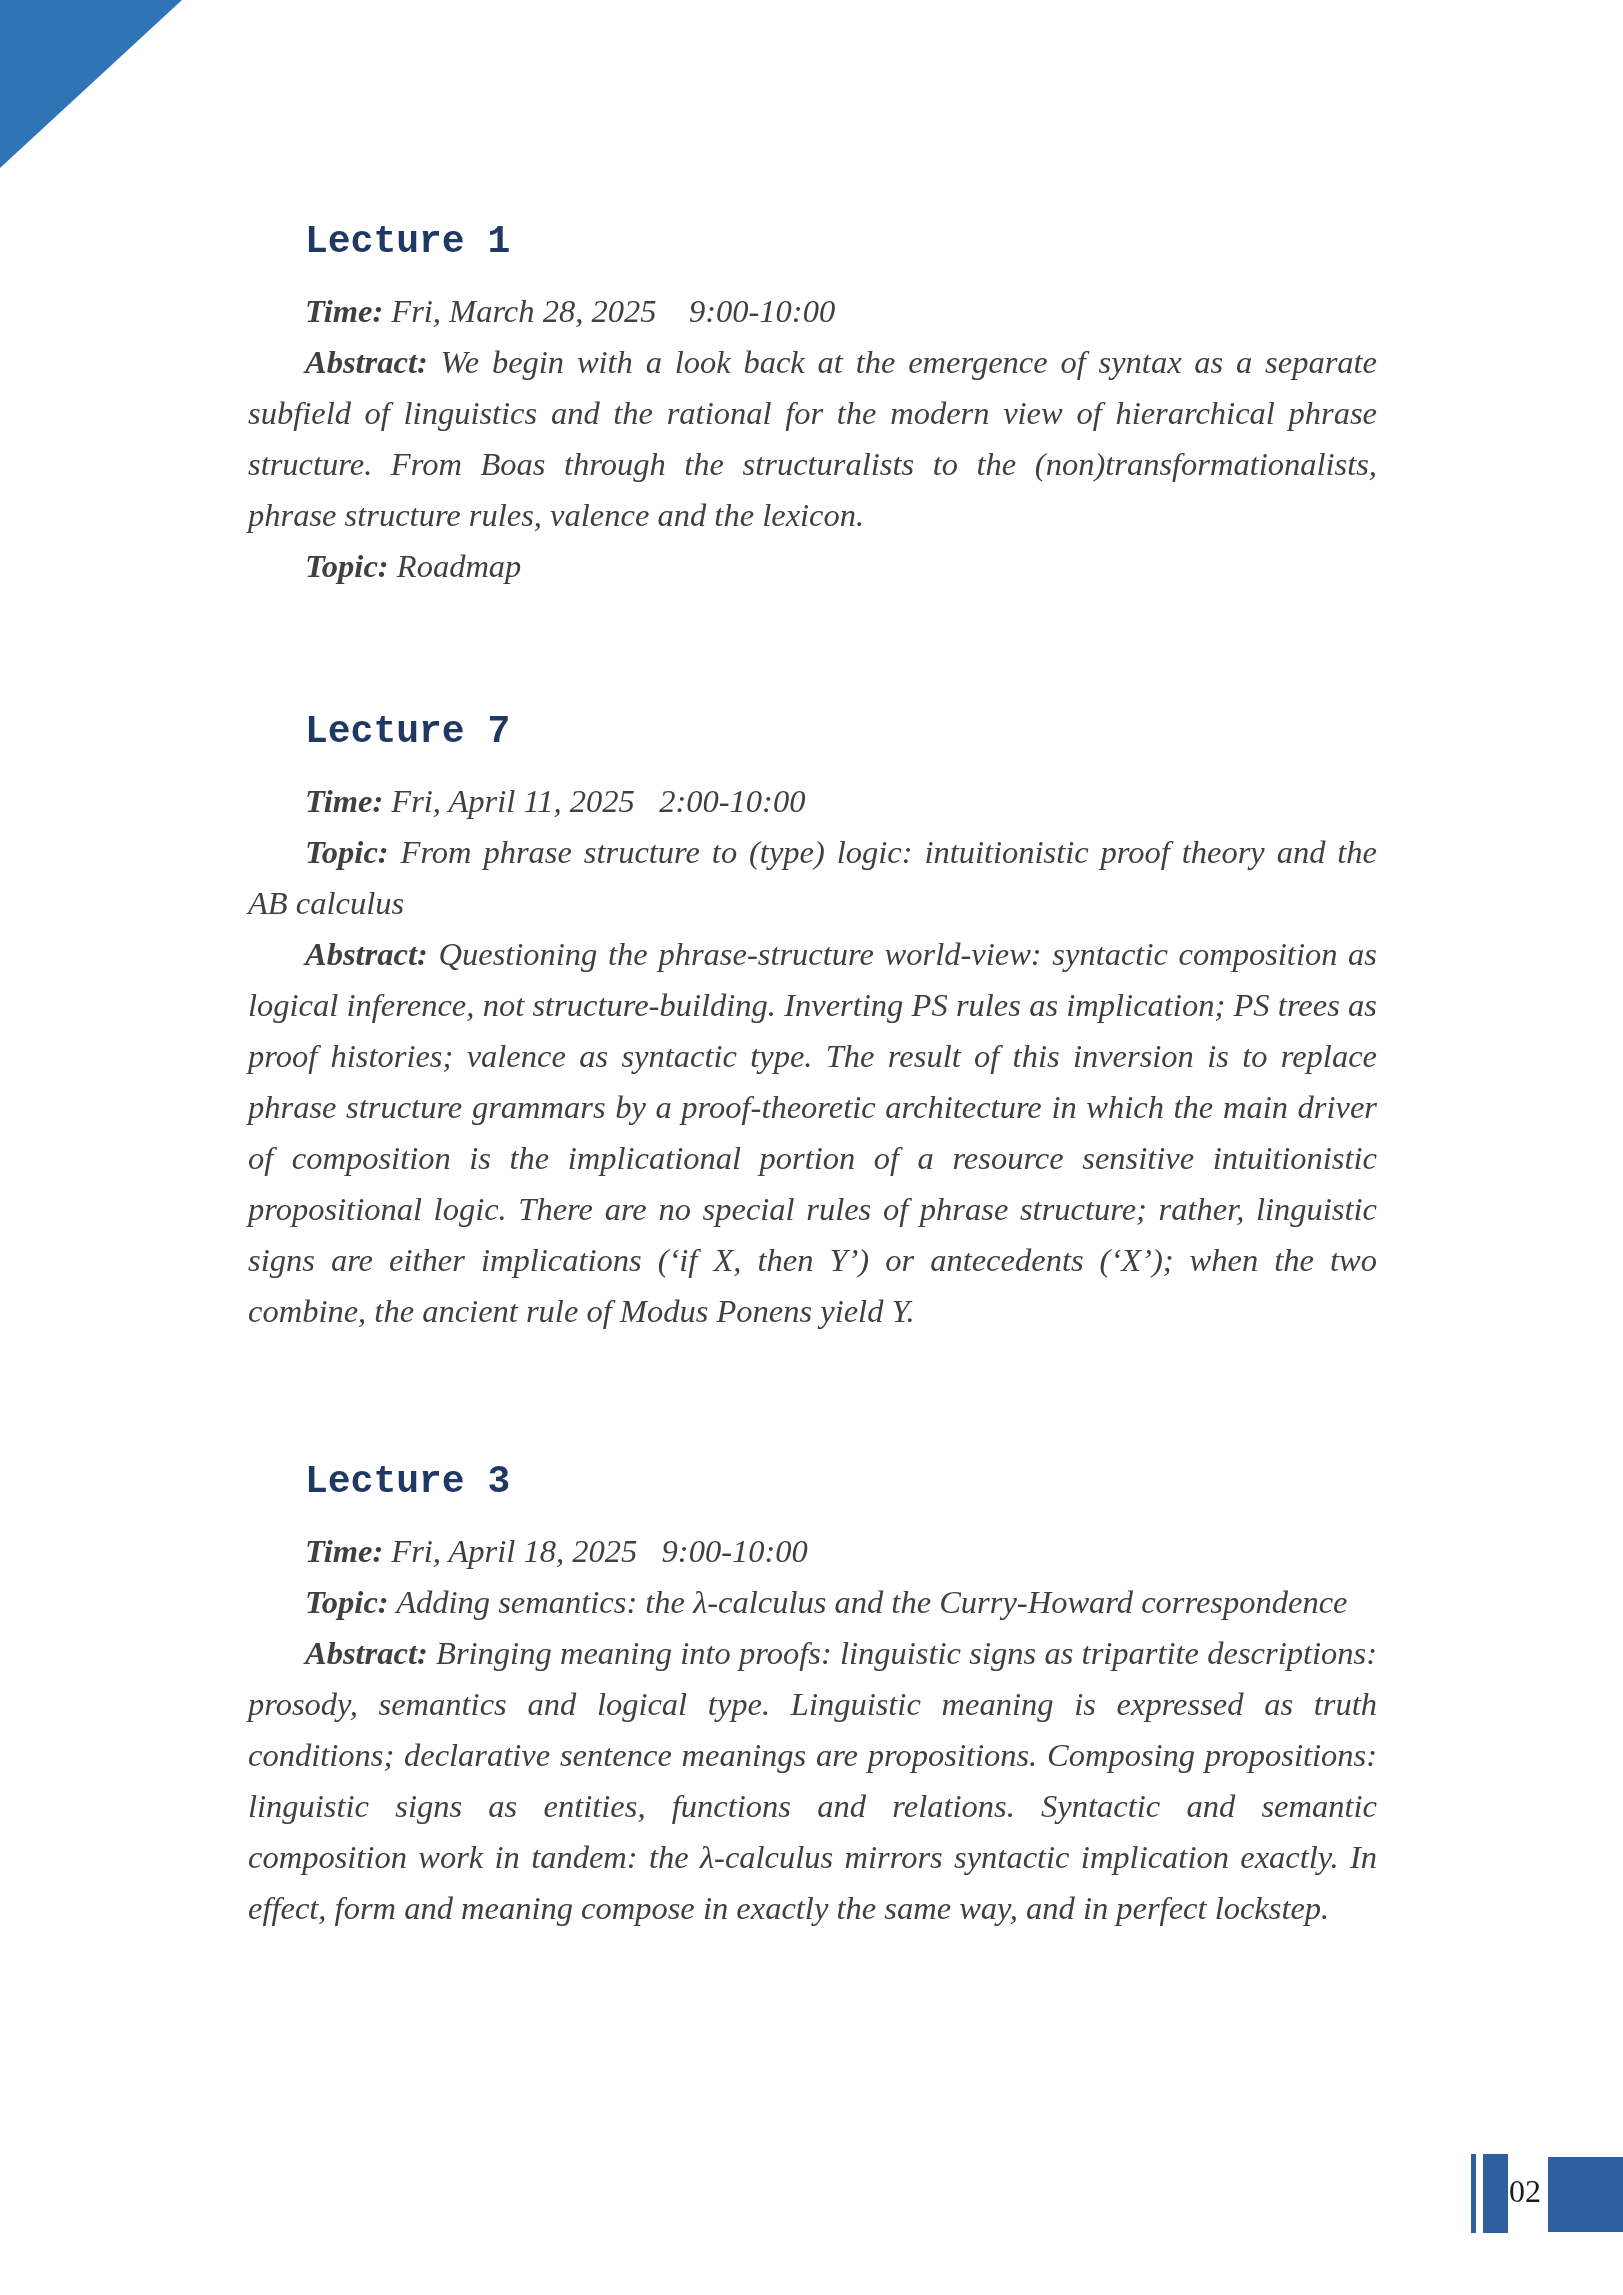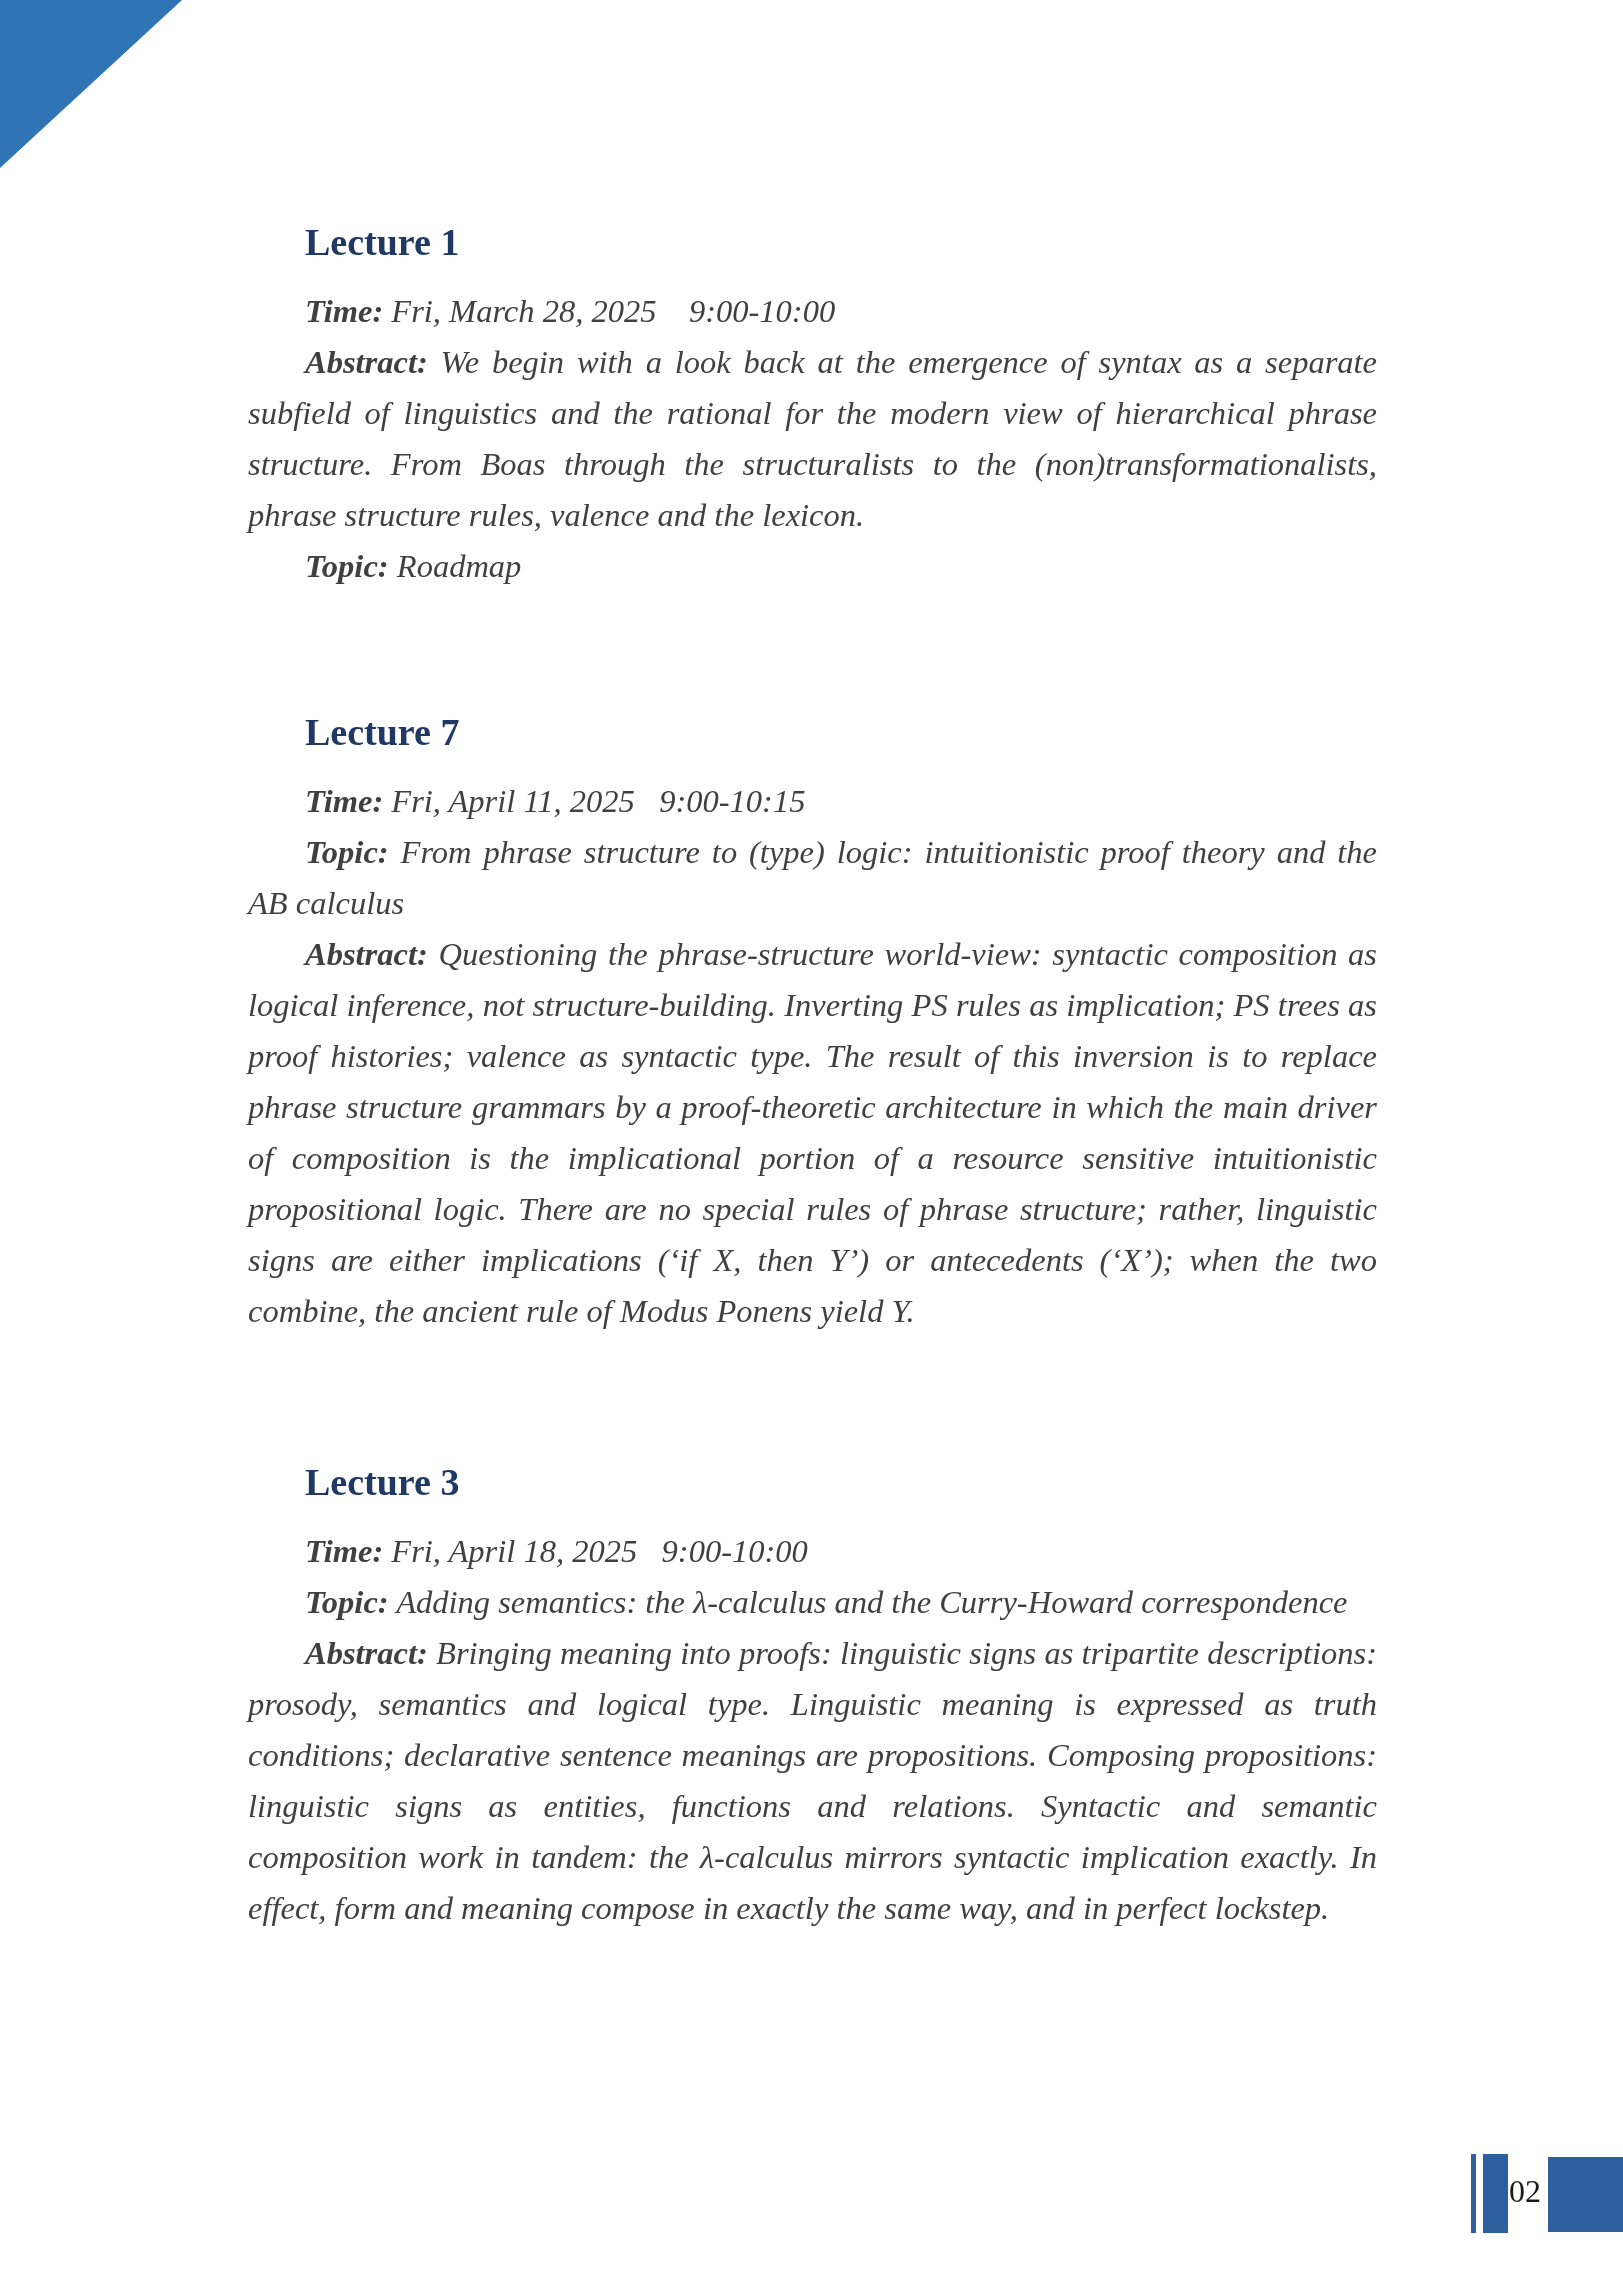--- a/index.html
+++ b/index.html
@@ -29,21 +29,21 @@
     left: 248px;
     width: 1129px;
   }
   .section-1 { top: 220px; }
   .section-2 { top: 710px; }
   .section-3 { top: 1460px; }
 
   .lecture-heading {
     margin: 0 0 22px 57px;
     padding: 0;
-    font-family: Liberation Serif, serif;
+    font-family: Liberation Mono, monospace;
     font-weight: bold;
     font-size: 38px;
     line-height: 44px;
     color: var(--heading-color, #1F3864);
   }
   .para {
     margin: 0;
     padding: 0;
     font-size: 32.5px;
     line-height: 51px;
@@ -110,21 +110,21 @@
 
   <div class="section section-1">
     <h2 class="lecture-heading">Lecture 1</h2>
     <p class="para"><span class="label">Time:</span> <span class="value-pre">Fri, March 28, 2025    9:00-10:00</span></p>
     <p class="para"><span class="label">Abstract:</span> <span>We begin with a look back at the emergence of syntax as a separate subfield of linguistics and the rational for the modern view of hierarchical phrase structure. From Boas through the structuralists to the (non)transformationalists, phrase structure rules, valence and the lexicon.</span></p>
     <p class="para"><span class="label">Topic:</span> <span>Roadmap</span></p>
   </div>
 
   <div class="section section-2">
     <h2 class="lecture-heading">Lecture 7</h2>
-    <p class="para"><span class="label">Time:</span> <span class="value-pre">Fri, April 11, 2025   9:00-10:15</span></p>
+    <p class="para"><span class="label">Time:</span> <span class="value-pre">Fri, April 11, 2025   2:00-10:00</span></p>
     <p class="para"><span class="label">Topic:</span> <span>From phrase structure to (type) logic: intuitionistic proof theory and the AB calculus</span></p>
     <p class="para"><span class="label">Abstract:</span> <span>Questioning the phrase-structure world-view: syntactic composition as logical inference, not structure-building. Inverting PS rules as implication; PS trees as proof histories; valence as syntactic type. The result of this inversion is to replace phrase structure grammars by a proof-theoretic architecture in which the main driver of composition is the implicational portion of a resource sensitive intuitionistic propositional logic. There are no special rules of phrase structure; rather, linguistic signs are either implications (‘if X, then Y’) or antecedents (‘X’); when the two combine, the ancient rule of Modus Ponens yield Y.</span></p>
   </div>
 
   <div class="section section-3">
     <h2 class="lecture-heading">Lecture 3</h2>
     <p class="para"><span class="label">Time:</span> <span class="value-pre">Fri, April 18, 2025   9:00-10:00</span></p>
     <p class="para"><span class="label">Topic:</span> <span>Adding semantics: the λ-calculus and the Curry-Howard correspondence</span></p>
     <p class="para"><span class="label">Abstract:</span> <span>Bringing meaning into proofs: linguistic signs as tripartite descriptions: prosody, semantics and logical type. Linguistic meaning is expressed as truth conditions; declarative sentence meanings are propositions. Composing propositions: linguistic signs as entities, functions and relations. Syntactic and semantic composition work in tandem: the λ-calculus mirrors syntactic implication exactly. In effect, form and meaning compose in exactly the same way, and in perfect lockstep.</span></p>
   </div>

